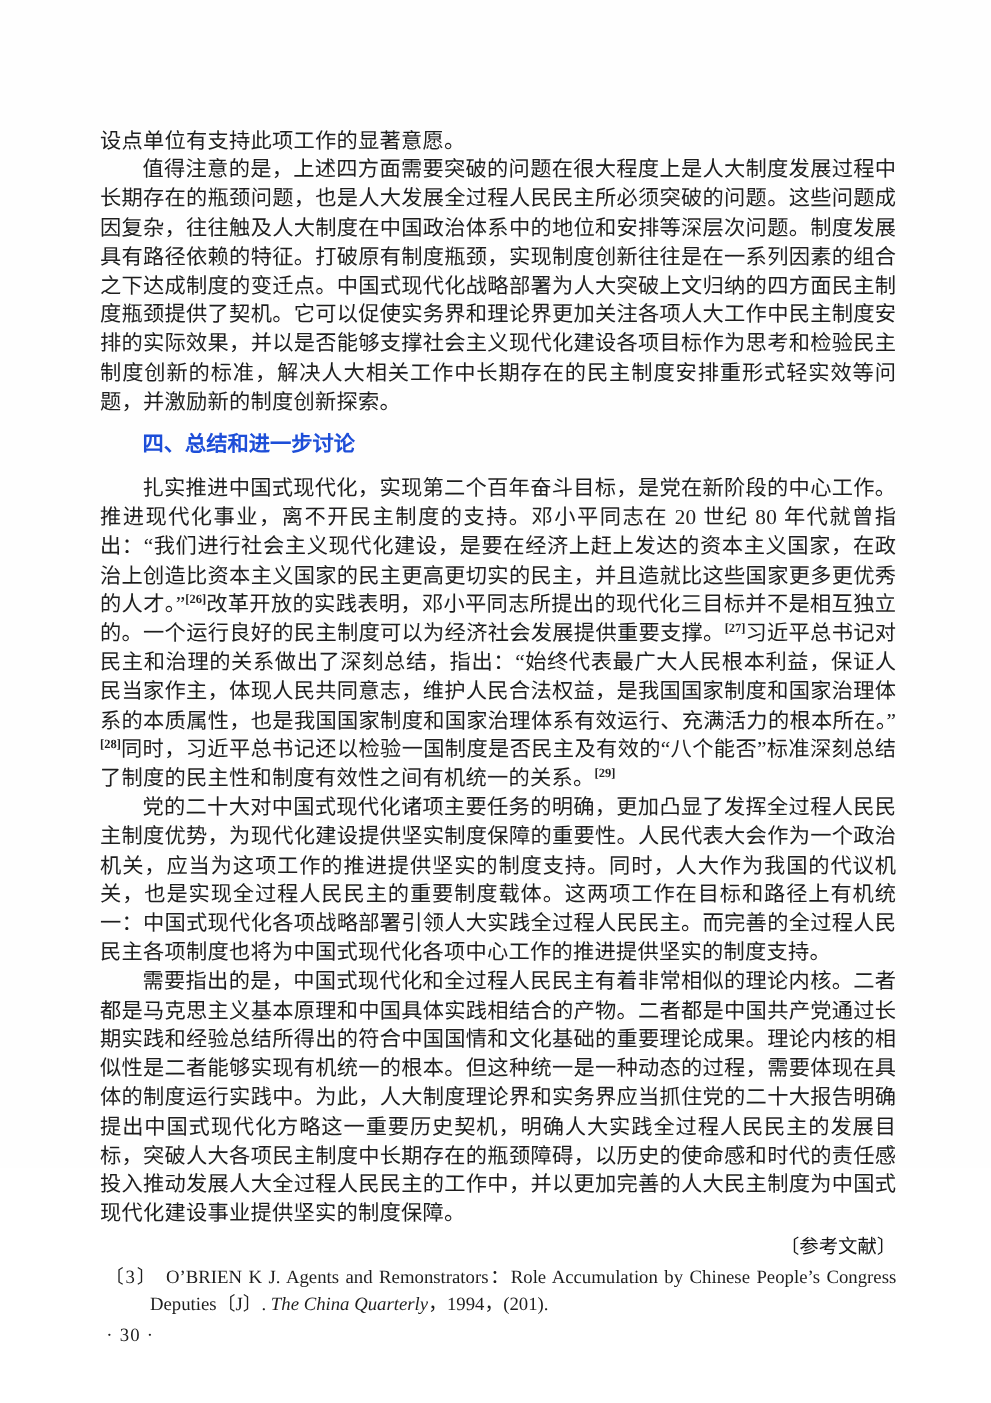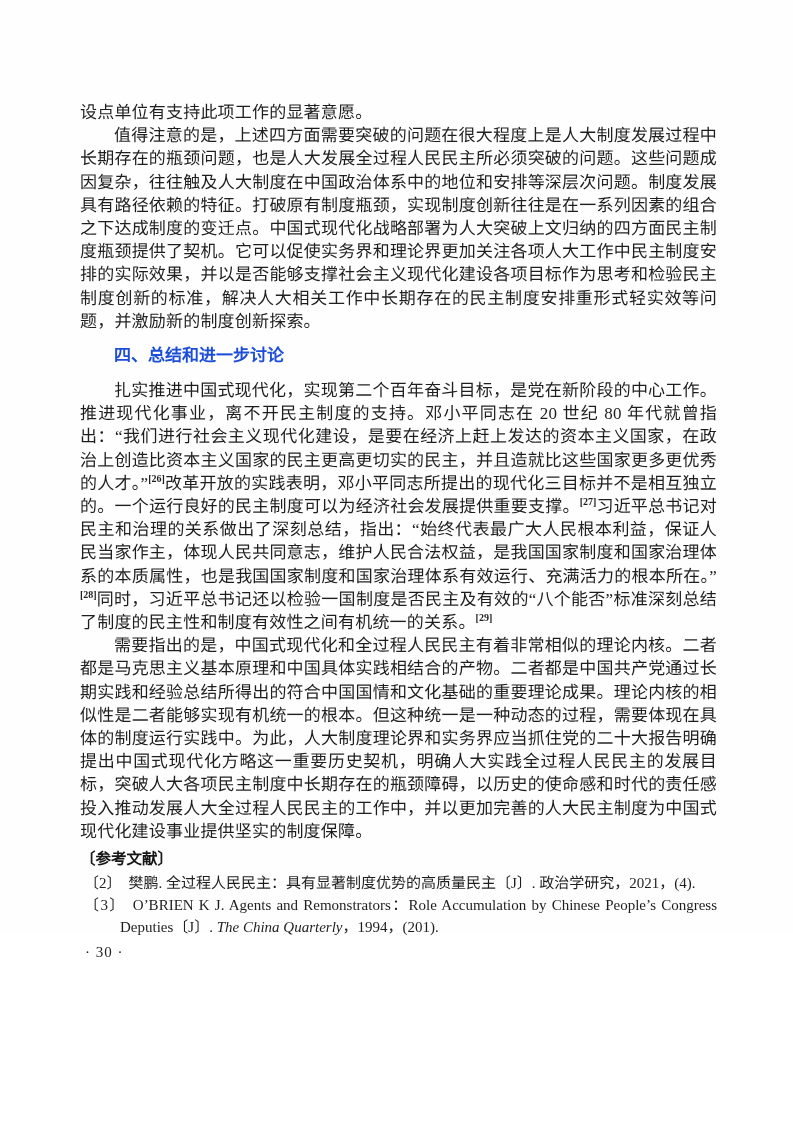--- a/index.html
+++ b/index.html
@@ -52,22 +52,22 @@
     margin: 11px 0 12px 0;
     padding-left: 2em;
     color: #1d4ed8;
   }
   .references {
     margin-top: 5px;
     font-size: 15px;
     line-height: 22.4px;
   }
   .references .refs-title {
-    text-align: left;
-    font-weight: bold;
+    text-align: right;
+    font-weight: normal;
     font-family: "Liberation Sans", "DejaVu Sans", sans-serif;
     font-size: 15.5px;
     margin-bottom: 1px;
     color: #161616;
   }
   .ref-item {
     padding-left: 40px;
     text-indent: -36px;
     text-align: justify;
   }
@@ -91,30 +91,28 @@
   <div class="content">
 
     <p class="continuation">设点单位有支持此项工作的显著意愿。</p>
 
     <p>值得注意的是，上述四方面需要突破的问题在很大程度上是人大制度发展过程中长期存在的瓶颈问题，也是人大发展全过程人民民主所必须突破的问题。这些问题成因复杂，往往触及人大制度在中国政治体系中的地位和安排等深层次问题。制度发展具有路径依赖的特征。打破原有制度瓶颈，实现制度创新往往是在一系列因素的组合之下达成制度的变迁点。中国式现代化战略部署为人大突破上文归纳的四方面民主制度瓶颈提供了契机。它可以促使实务界和理论界更加关注各项人大工作中民主制度安排的实际效果，并以是否能够支撑社会主义现代化建设各项目标作为思考和检验民主制度创新的标准，解决人大相关工作中长期存在的民主制度安排重形式轻实效等问题，并激励新的制度创新探索。</p>
 
     <h2 class="section-heading">四、总结和进一步讨论</h2>
 
     <p>扎实推进中国式现代化，实现第二个百年奋斗目标，是党在新阶段的中心工作。推进现代化事业，离不开民主制度的支持。邓小平同志在 20 世纪 80 年代就曾指出：“我们进行社会主义现代化建设，是要在经济上赶上发达的资本主义国家，在政治上创造比资本主义国家的民主更高更切实的民主，并且造就比这些国家更多更优秀的人才。”<sup class="citation">[26]</sup>改革开放的实践表明，邓小平同志所提出的现代化三目标并不是相互独立的。一个运行良好的民主制度可以为经济社会发展提供重要支撑。<sup class="citation">[27]</sup>习近平总书记对民主和治理的关系做出了深刻总结，指出：“始终代表最广大人民根本利益，保证人民当家作主，体现人民共同意志，维护人民合法权益，是我国国家制度和国家治理体系的本质属性，也是我国国家制度和国家治理体系有效运行、充满活力的根本所在。”<sup class="citation">[28]</sup>同时，习近平总书记还以检验一国制度是否民主及有效的“八个能否”标准深刻总结了制度的民主性和制度有效性之间有机统一的关系。<sup class="citation">[29]</sup></p>
 
+    <p>党的二十大对中国式现代化诸项主要任务的明确，更加凸显了发挥全过程人民民主制度优势，为现代化建设提供坚实制度保障的重要性。人民代表大会作为一个政治机关，应当为这项工作的推进提供坚实的制度支持。同时，人大作为我国的代议机关，也是实现全过程人民民主的重要制度载体。这两项工作在目标和路径上有机统一：中国式现代化各项战略部署引领人大实践全过程人民民主。而完善的全过程人民民主各项制度也将为中国式现代化各项中心工作的推进提供坚实的制度支持。</p>
 
     <p>需要指出的是，中国式现代化和全过程人民民主有着非常相似的理论内核。二者都是马克思主义基本原理和中国具体实践相结合的产物。二者都是中国共产党通过长期实践和经验总结所得出的符合中国国情和文化基础的重要理论成果。理论内核的相似性是二者能够实现有机统一的根本。但这种统一是一种动态的过程，需要体现在具体的制度运行实践中。为此，人大制度理论界和实务界应当抓住党的二十大报告明确提出中国式现代化方略这一重要历史契机，明确人大实践全过程人民民主的发展目标，突破人大各项民主制度中长期存在的瓶颈障碍，以历史的使命感和时代的责任感投入推动发展人大全过程人民民主的工作中，并以更加完善的人大民主制度为中国式现代化建设事业提供坚实的制度保障。</p>
 
     <div class="references">
       <div class="refs-title">〔参考文献〕</div>
 
 
-      <div class="ref-item">
-        <span class="ref-label">〔2〕</span><span>樊鹏. 全过程人民民主：具有显著制度优势的高质量民主〔J〕. 政治学研究，2021，(4).</span>
-      </div>
 
       <div class="ref-item">
         <span class="ref-label">〔3〕</span><span>O’BRIEN K J. Agents and Remonstrators：Role Accumulation by Chinese People’s Congress Deputies〔J〕. </span><span class="ref-journal-italic">The China Quarterly</span><span>，1994，(201).</span>
       </div>
     </div>
 
     <div class="page-number">· 30 ·</div>
   </div>
 </div>
 

